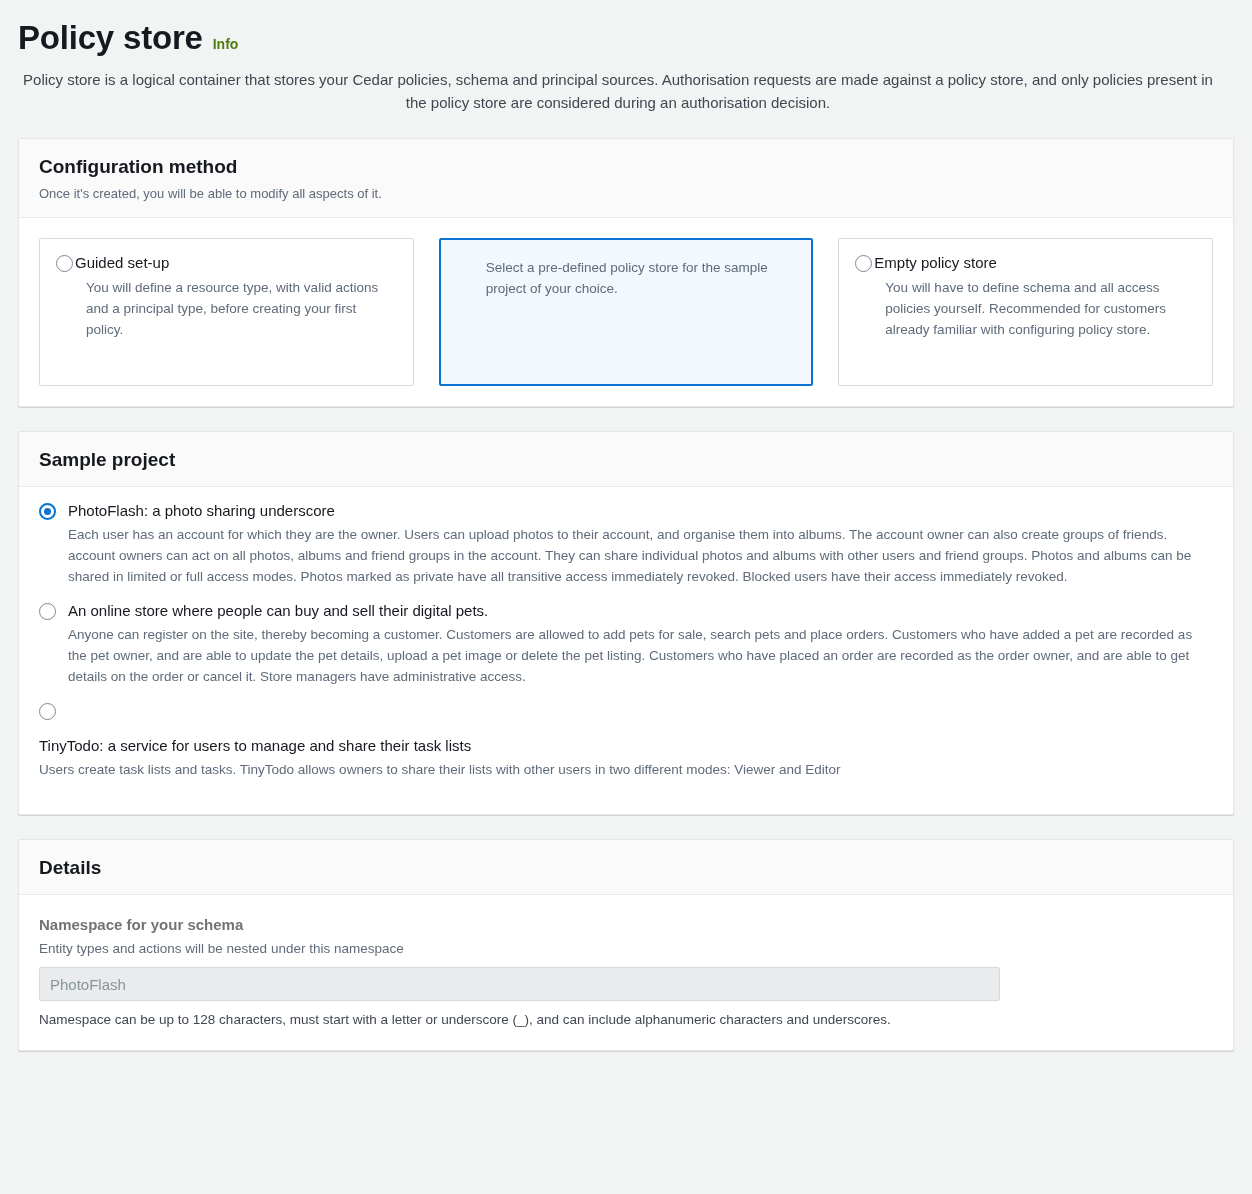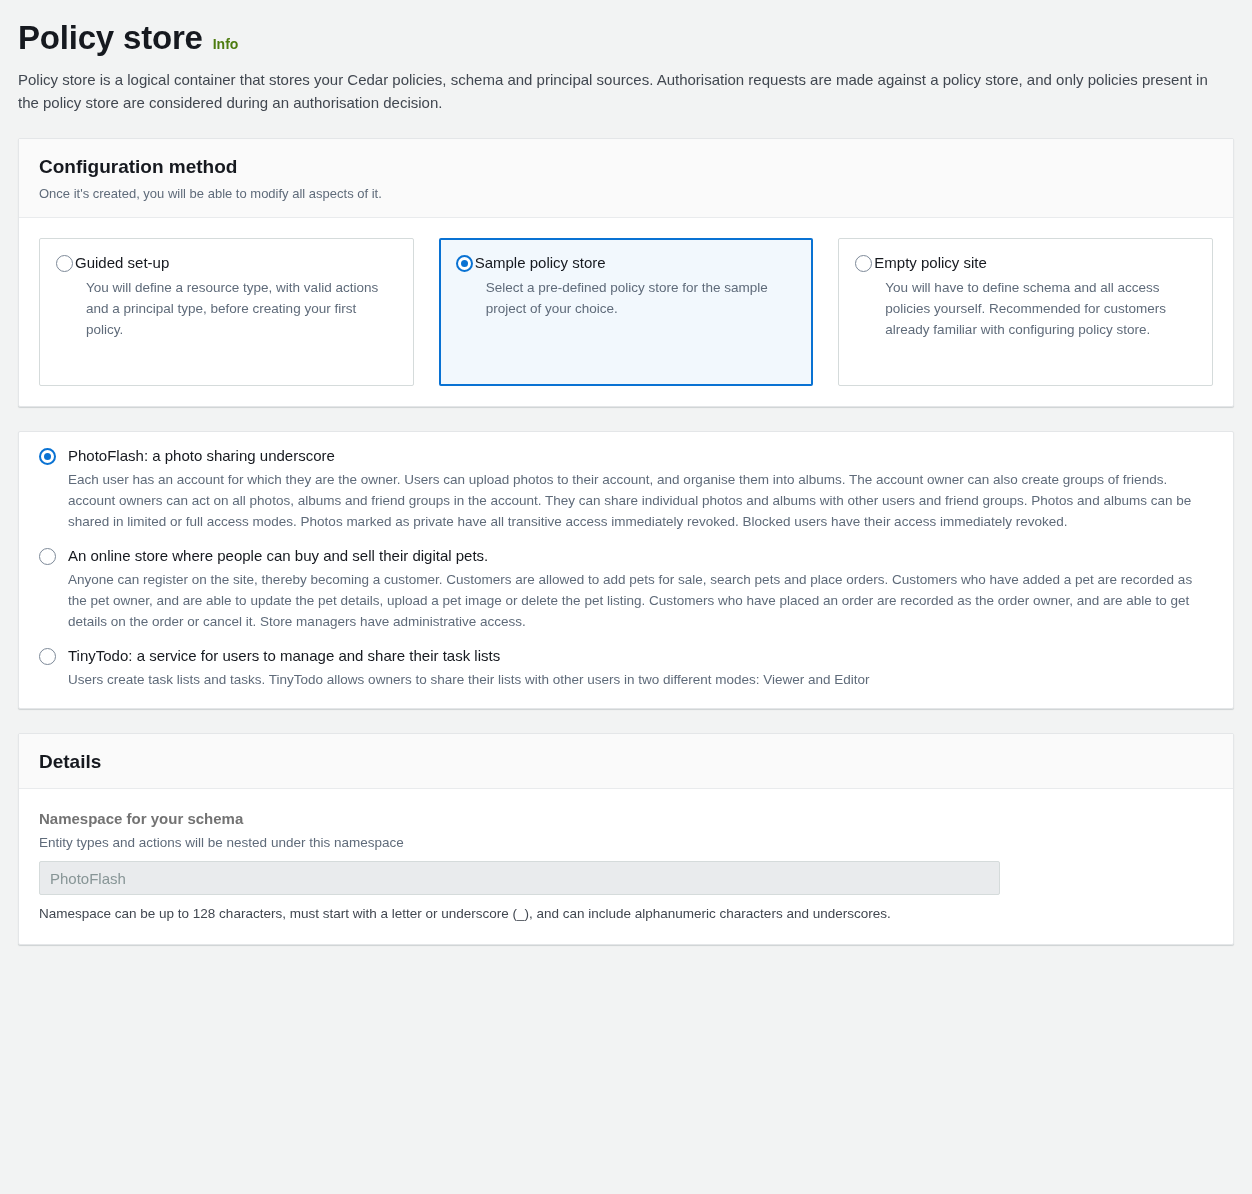--- a/index.html
+++ b/index.html
@@ -13,20 +13,21 @@
   body {
     width: 1252px;
     min-height: 1194px;
   }
   .page {
     padding: 18px 18px 0 18px;
   }
   
   .page-header {
     margin: 0 16px 4px 0;
+    text-align: center;
   }
   .title-row {
     display: flex;
     align-items: baseline;
     gap: 10px;
   }
   .page-title {
     font-size: 33px;
     line-height: 40px;
     font-weight: bold;
@@ -146,21 +147,21 @@
   .project-list {
     padding: 14px 20px 18px 20px;
   }
   .project-item {
     display: flex;
     gap: 12px;
     align-items: flex-start;
     margin-bottom: 14px;
     cursor: pointer;
   }
-  .project-item:last-child { margin-bottom: 0; }
+  .project-item:last-child { margin-bottom: 16px; flex-direction: column; }
   .project-radio-wrap { padding-top: 2px; }
   .project-text { flex: 1 1 auto; }
   .project-label {
     font-size: 15px;
     line-height: 20px;
     color: #16191f;
   }
   .project-desc {
     font-size: 13.5px;
     line-height: 21px;
@@ -225,40 +226,39 @@
 
         <div class="tile">
           <div class="tile-top">
             <span class="radio"></span>
             <span class="tile-label">Guided set-up</span>
           </div>
           <div class="tile-desc">You will define a resource type, with valid actions and a principal type, before creating your first policy.</div>
         </div>
 
         <div class="tile selected">
-          <div class="tile-top">
-            <span class="radio checked"></span>
-            <span class="tile-label">Sample policy store</span>
-          </div>
           <div class="tile-desc">Select a pre-defined policy store for the sample project of your choice.</div>
         </div>
 
         <div class="tile">
           <div class="tile-top">
             <span class="radio"></span>
-            <span class="tile-label">Empty policy site</span>
+            <span class="tile-label">Empty policy store</span>
           </div>
           <div class="tile-desc">You will have to define schema and all access policies yourself. Recommended for customers already familiar with configuring policy store.</div>
         </div>
 
       </div>
     </div>
   </div>
 
   <div class="card">
+    <div class="card-header">
+      <h2 class="card-title">Sample project</h2>
+    </div>
     <div class="project-list">
 
       <div class="project-item">
         <div class="project-radio-wrap">
           <span class="radio checked"></span>
         </div>
         <div class="project-text">
           <div class="project-label">PhotoFlash: a photo sharing underscore</div>
           <div class="project-desc">Each user has an account for which they are the owner. Users can upload photos to their account, and organise them into albums. The account owner can also create groups of friends. account owners can act on all photos, albums and friend groups in the account. They can share individual photos and albums with other users and friend groups. Photos and albums can be shared in limited or full access modes. Photos marked as private have all transitive access immediately revoked. Blocked users have their access immediately revoked.</div>
         </div>

